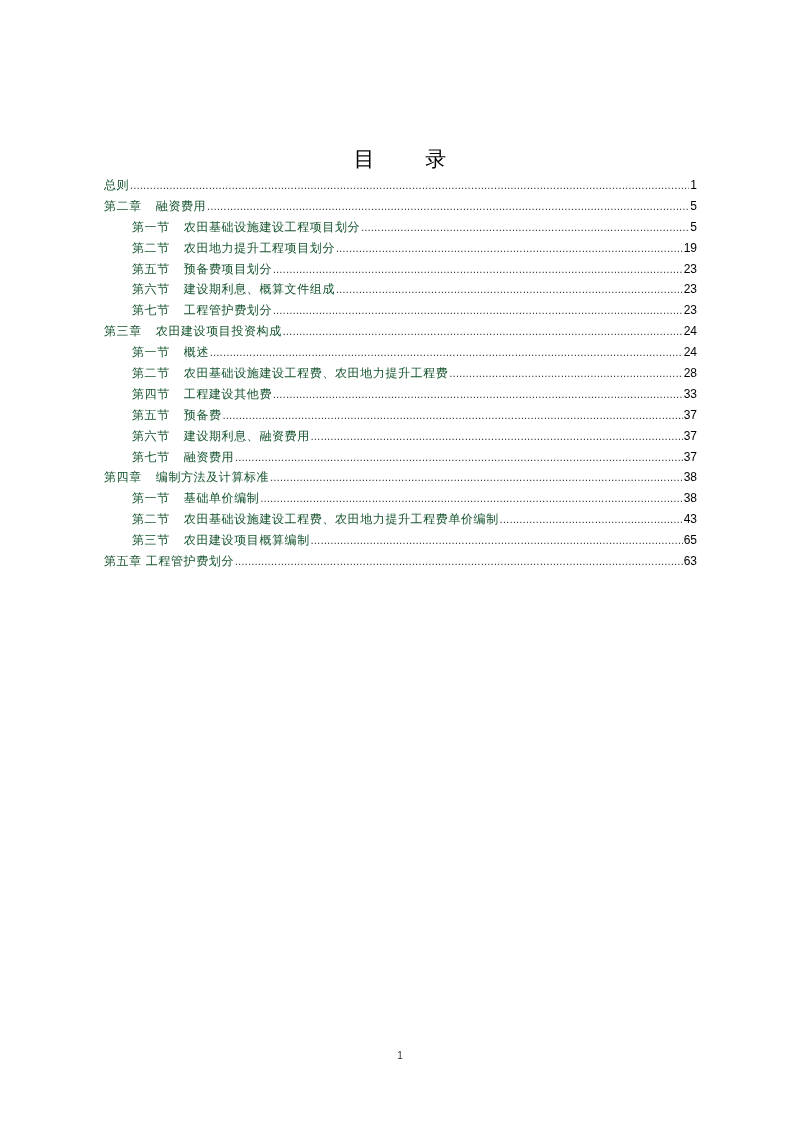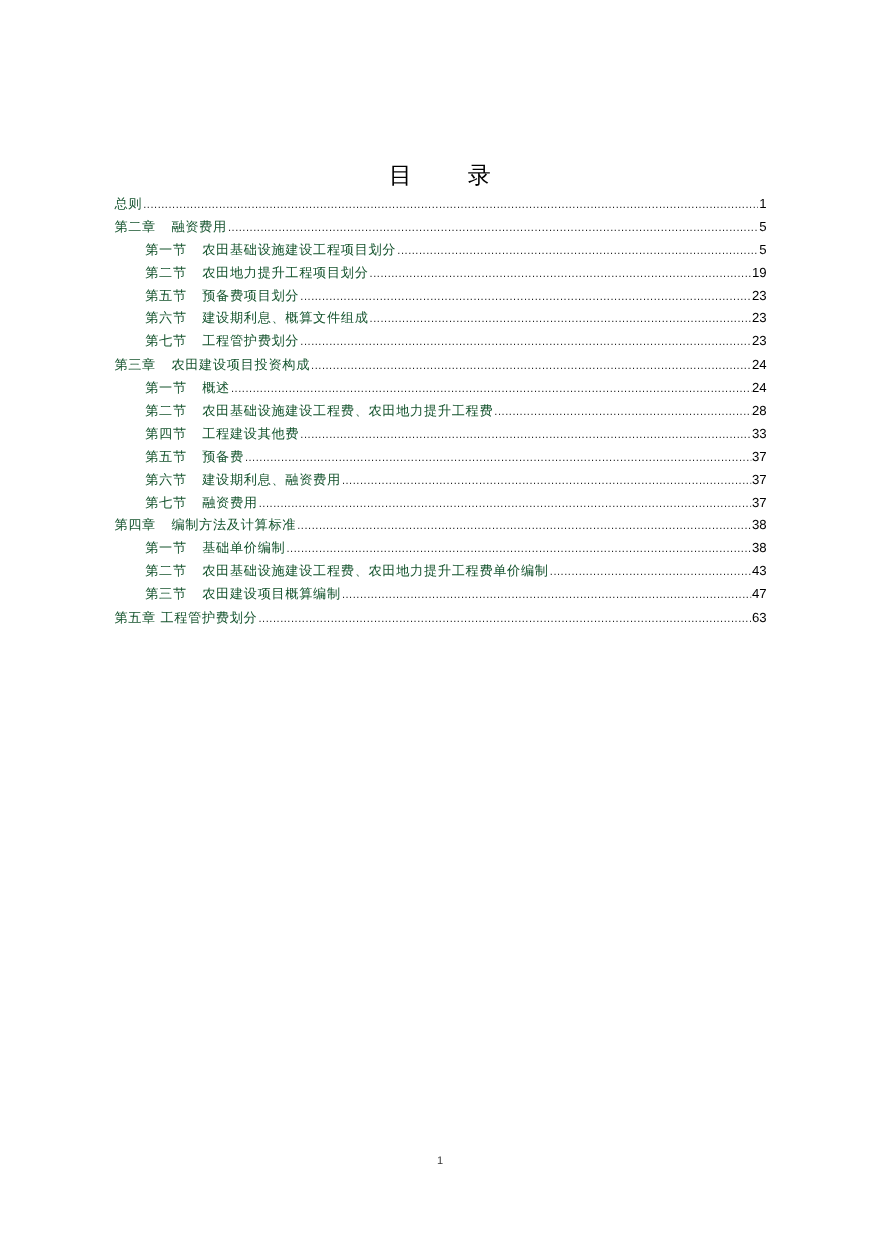--- a/index.html
+++ b/index.html
@@ -208,21 +208,21 @@
 
     <li class="toc-row level-2">
       <span class="toc-label"><span class="num">第二节</span><span class="gap"></span><span>农田基础设施建设工程费、农田地力提升工程费单价编制</span></span>
       <span class="toc-leader"></span>
       <span class="toc-page">43</span>
     </li>
 
     <li class="toc-row level-2">
       <span class="toc-label"><span class="num">第三节</span><span class="gap"></span><span>农田建设项目概算编制</span></span>
       <span class="toc-leader"></span>
-      <span class="toc-page">47</span>
+      <span class="toc-page">65</span>
     </li>
 
     <li class="toc-row level-1">
       <span class="toc-label"><span class="num">第五章</span><span class="gap narrow"></span><span>工程管护费划分</span></span>
       <span class="toc-leader"></span>
       <span class="toc-page">63</span>
     </li>
   </ul>
 
   <div class="page-footer">1</div>

